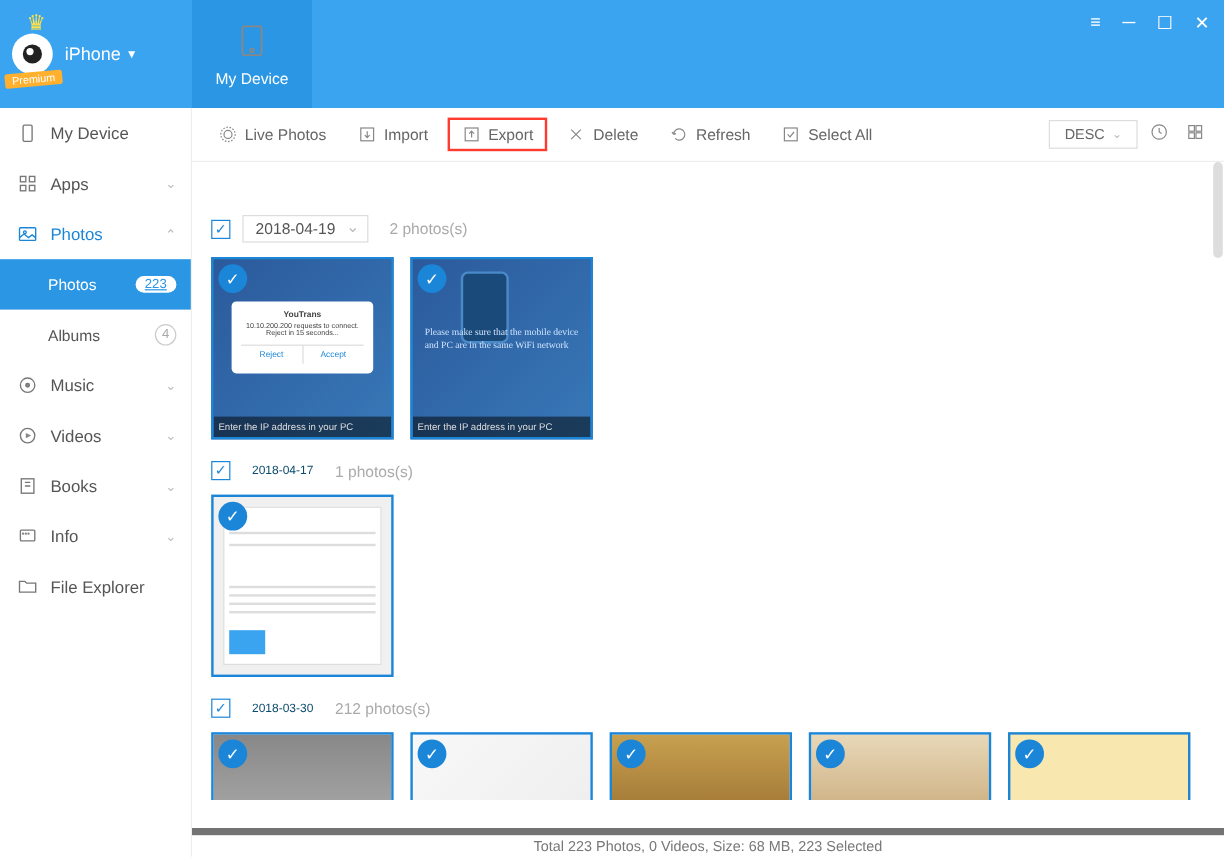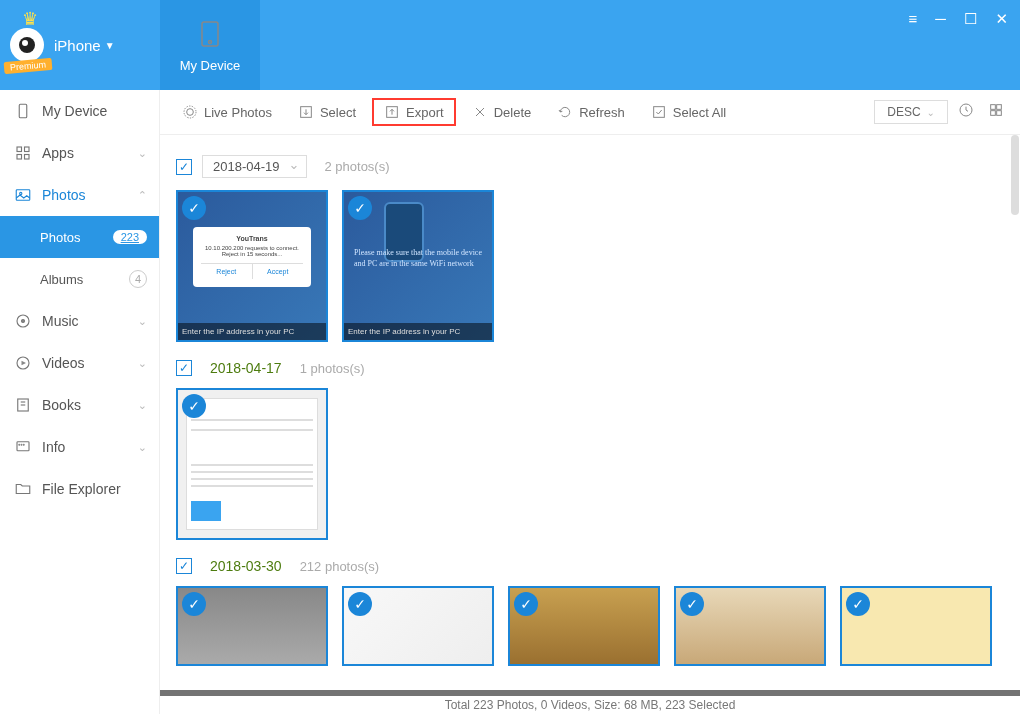--- a/index.html
+++ b/index.html
@@ -28,36 +28,36 @@
 .sb-item { height: 42px; display: flex; align-items: center; padding: 0 14px; color: #555; font-size: 14px; gap: 10px; cursor: pointer; position: relative; }
 .sb-item.expanded { color: #1b86d8; }
 .sb-item.expanded svg { stroke: #1b86d8; }
 .sb-chev { position: absolute; right: 12px; color: #bbb; font-size: 11px; }
 .sb-sub { height: 42px; display: flex; align-items: center; padding-left: 40px; color: #555; font-size: 13px; position: relative; cursor: pointer; }
 .sb-sub.active { background: #2a96e4; color: #fff; }
 .sb-badge { position: absolute; right: 12px; font-size: 11px; padding: 1px 8px; border-radius: 10px; }
 .sb-sub.active .sb-badge { background: #fff; color: #2a96e4; text-decoration: underline; }
 .sb-sub:not(.active) .sb-badge { border: 1px solid #ccc; color: #aaa; width: 18px; height: 18px; border-radius: 50%; display: flex; align-items: center; justify-content: center; padding: 0; }
 
-.main { flex: 1; display: flex; flex-direction: column; min-width: 0; position: relative; }
+.main { flex: 1; display: flex; flex-direction: column; min-width: 0; position: relative; gap: 24px; }
 .toolbar { height: 45px; border-bottom: 1px solid #eee; display: flex; align-items: center; padding: 0 12px; gap: 6px; }
 .tb-btn { display: flex; align-items: center; gap: 6px; color: #666; font-size: 13px; padding: 6px 10px; cursor: pointer; }
 .tb-btn.highlight { border: 2px solid #ff3b30; padding: 4px 10px; }
 .tb-spacer { flex: 1; }
 .desc-btn { border: 1px solid #ddd; padding: 4px 12px; font-size: 12px; color: #666; display: flex; align-items: center; gap: 6px; cursor: pointer; }
 .tb-icon { color: #888; cursor: pointer; padding: 4px; }
 .tb-icon.active { color: #1b86d8; }
 .tb-icon svg { width: 16px; height: 16px; }
 
 .content { flex: 1; overflow-y: auto; padding: 16px; }
 .date-head { display: flex; align-items: center; gap: 10px; margin-bottom: 12px; margin-top: 4px; }
 .date-head .check { width: 16px; height: 16px; border: 1.5px solid #1b86d8; display: inline-flex; align-items: center; justify-content: center; color: #1b86d8; font-size: 12px; }
 .date-sel { border: 1px solid #ddd; padding: 3px 26px 3px 10px; font-size: 13px; color: #555; position: relative; }
 .date-sel::after { content: "⌄"; position: absolute; right: 6px; color: #bbb; top: 1px; }
-.date-text { font-size: 14px; color: #4d7c0f; margin-left: 8px; }
+.date-text { font-size: 10px; color: #0c4a6e; margin-left: 8px; }
 .count-text { color: #aaa; font-size: 13px; margin-left: 8px; }
 
 .thumb-row { display: flex; gap: 14px; flex-wrap: wrap; margin-bottom: 18px; }
 .thumb { width: 152px; height: 152px; border: 2px solid #1b86d8; position: relative; background: #3a5a8a; overflow: hidden; }
 .thumb.last-row { height: 80px; }
 .thumb-check { position: absolute; top: 4px; left: 4px; width: 24px; height: 24px; background: #1b86d8; border-radius: 50%; display: flex; align-items: center; justify-content: center; color: #fff; font-size: 14px; z-index: 2; }
 
 .thumb-content { position: absolute; inset: 0; background: linear-gradient(135deg, #2b5a9c, #3878b8); }
 .thumb-dialog { position: absolute; top: 35px; left: 15px; right: 15px; background: #fff; border-radius: 4px; padding: 8px; font-size: 7px; color: #444; text-align: center; }
 .thumb-dialog .ttl { font-weight: bold; margin-bottom: 3px; }
@@ -200,21 +200,21 @@
             <circle cx="12" cy="12" r="5"></circle>
             <circle cx="12" cy="12" r="9" stroke-dasharray="2 2"></circle>
           </svg>
         <span>Live Photos</span>
       </div>
       <div class="tb-btn">
         <svg width="16" height="16" viewBox="0 0 24 24">
             <rect x="4" y="4" width="16" height="16"></rect>
             <path d="M12 8 v8 M9 13 l3 3 l3 -3"></path>
           </svg>
-        <span>Select</span>
+        <span>Import</span>
       </div>
       <div class="tb-btn highlight">
         <svg width="16" height="16" viewBox="0 0 24 24">
             <rect x="4" y="4" width="16" height="16"></rect>
             <path d="M12 16 v-8 M9 11 l3 -3 l3 3"></path>
           </svg>
         <span>Export</span>
       </div>
       <div class="tb-btn">
         <svg width="16" height="16" viewBox="0 0 24 24">

